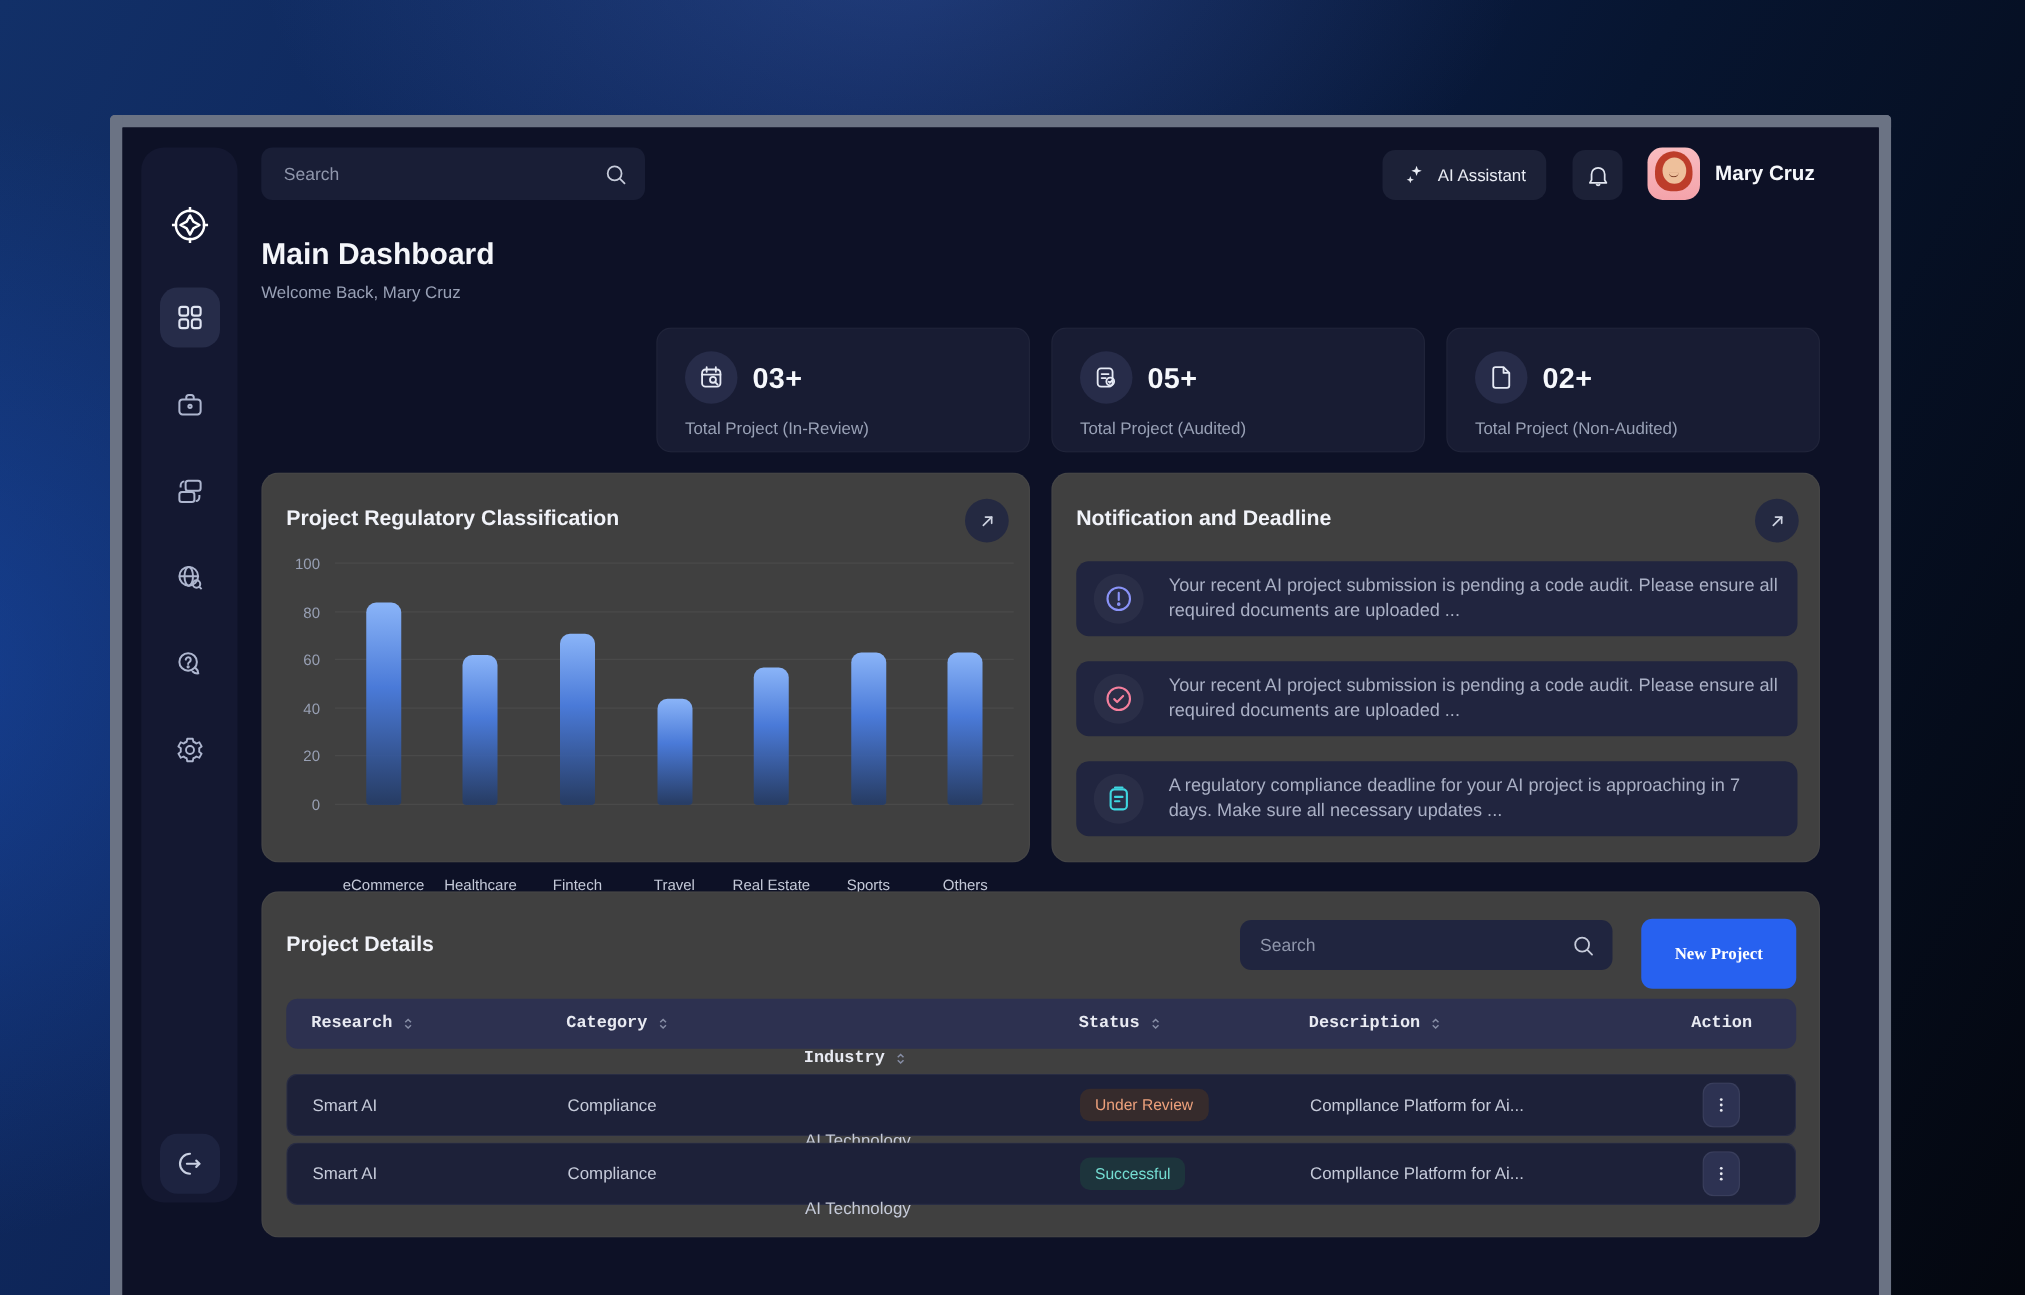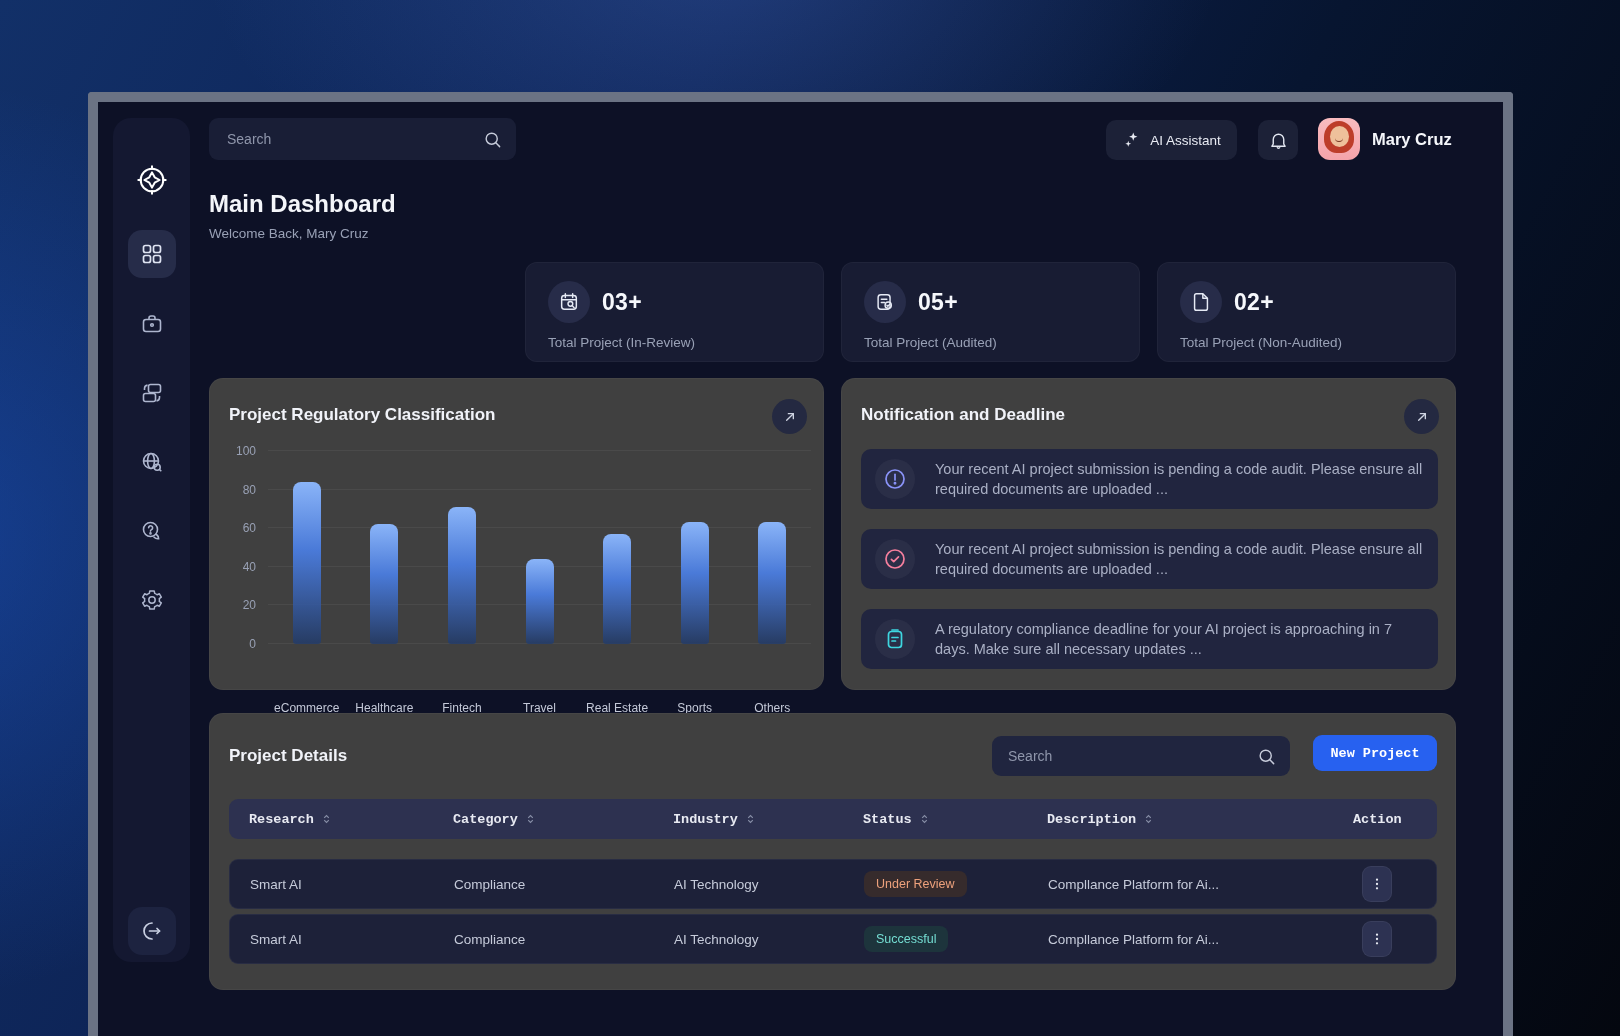--- a/index.html
+++ b/index.html
@@ -122,31 +122,31 @@
     align-items:center; justify-content:center; }
   .notif-text{ position:absolute; left:74px; right:14px; top:50%; transform:translateY(-50%);
     font-size:14.5px; line-height:20px; color:#aab0c5; }
 
   
   .projects{ left:111px; top:611px; width:1247px; height:277px; }
   .projects-title{ position:absolute; left:19px; top:32px; font-size:17px; font-weight:700; color:#f1f3f9; }
   .proj-search{ position:absolute; left:782px; top:22px; width:298px; height:40px;
     background:#20253f; border-radius:9px; display:flex; align-items:center;
     padding:0 14px 0 16px; gap:10px; }
-  .new-project{ position:absolute; left:1103px; top:21px; width:124px; height:36px;
+  .new-project{ position:absolute; left:1103px; top:21px; width:124px; height:56px;
     background:#2761f0; border:none; border-radius:9px; color:#ffffff;
-    font-size:13.5px; font-weight:600; font-family:Liberation Mono, monospace; cursor:pointer; }
+    font-size:13.5px; font-weight:600; font-family:Liberation Serif, serif; cursor:pointer; }
   .thead{ position:absolute; left:19px; top:85px; width:1208px; height:40px;
     background:#2d3150; border-radius:9px;font-family:Liberation Mono, monospace; }
   .trow{ position:absolute; left:19px; width:1208px; height:50px;
     background:#1d2139; border:1px solid rgba(255,255,255,0.05); border-radius:9px; }
   .r1{ top:145px; } .r2{ top:200px; }
   .cell{ position:absolute; top:50%; transform:translateY(-50%); font-size:13.5px; color:#c6cbda; white-space:nowrap; }
   .hcell{ color:#e8eaf2; font-weight:600; display:flex; align-items:center; gap:7px; }
-  .c1{left:20px;} .c2{left:224px;} .c3{left:444px;} .c4{left:634px;} .c5{left:818px;} .c6{left:1124px;}
+  .c1{left:20px;} .c2{left:224px;} .c3{left:414px;margin-top:28px;} .c4{left:634px;} .c5{left:818px;} .c6{left:1124px;}
   .sort{ color:#878ea6; }
   .badge{ display:inline-block; padding:6px 12px; border-radius:8px; font-size:12.5px; }
   .badge[data-status="review"]{ color:#eda17c; background:#362b2c; }
   .badge[data-status="success"]{ color:#74ddd2; background:#1d343c; }
   .dots-btn{ position:absolute; left:1132px; top:50%; transform:translateY(-50%);
     width:30px; height:36px; border-radius:9px; background:#2d3252; border:1px solid rgba(255,255,255,0.06);
     display:flex; align-items:center; justify-content:center; color:#e8eaf2; cursor:pointer; }
 </style>
 </head>
 <body>

